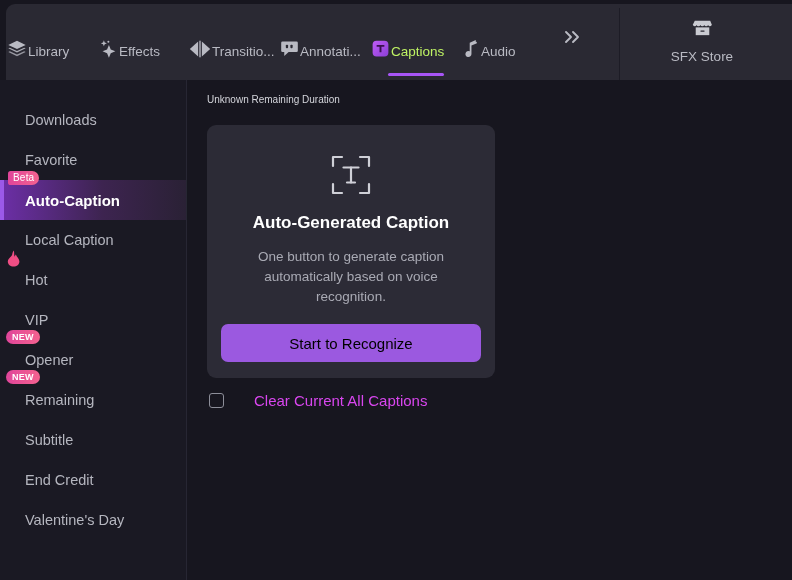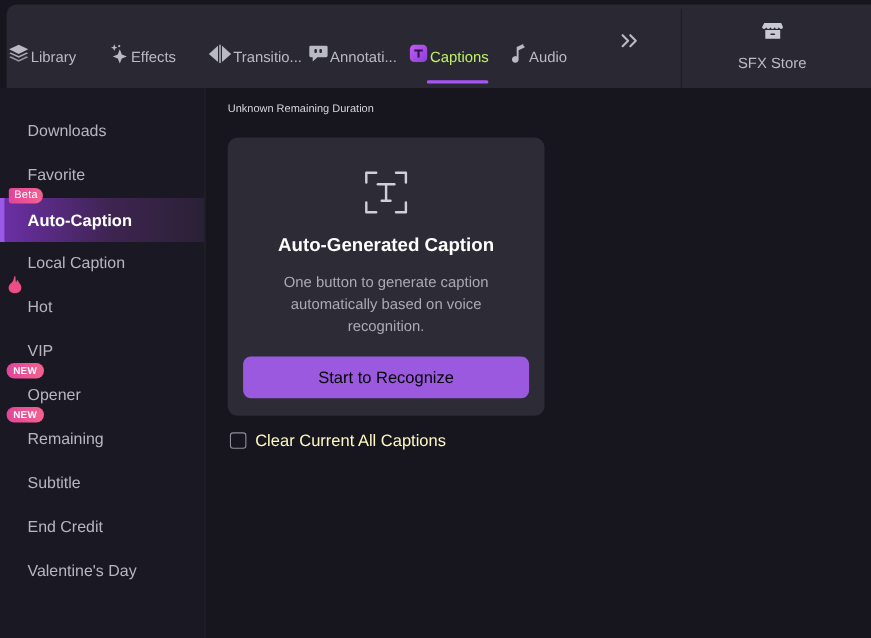--- a/index.html
+++ b/index.html
@@ -264,23 +264,23 @@
   }
   .checkbox {
     width: 15px;
     height: 15px;
     border: 1.6px solid #8d8e99;
     border-radius: 3px;
     background: transparent;
     box-sizing: border-box;
   }
   .check-label {
-    margin-left: 8px;
+    margin-left: 30px;
     font-size: 15px;
-    color: #fef9c3;
+    color: #d946ef;
   }
 </style>
 </head>
 <body>
 
 <div id="app">
 
   <div class="toolbar">
 
     <div class="tabstrip">

